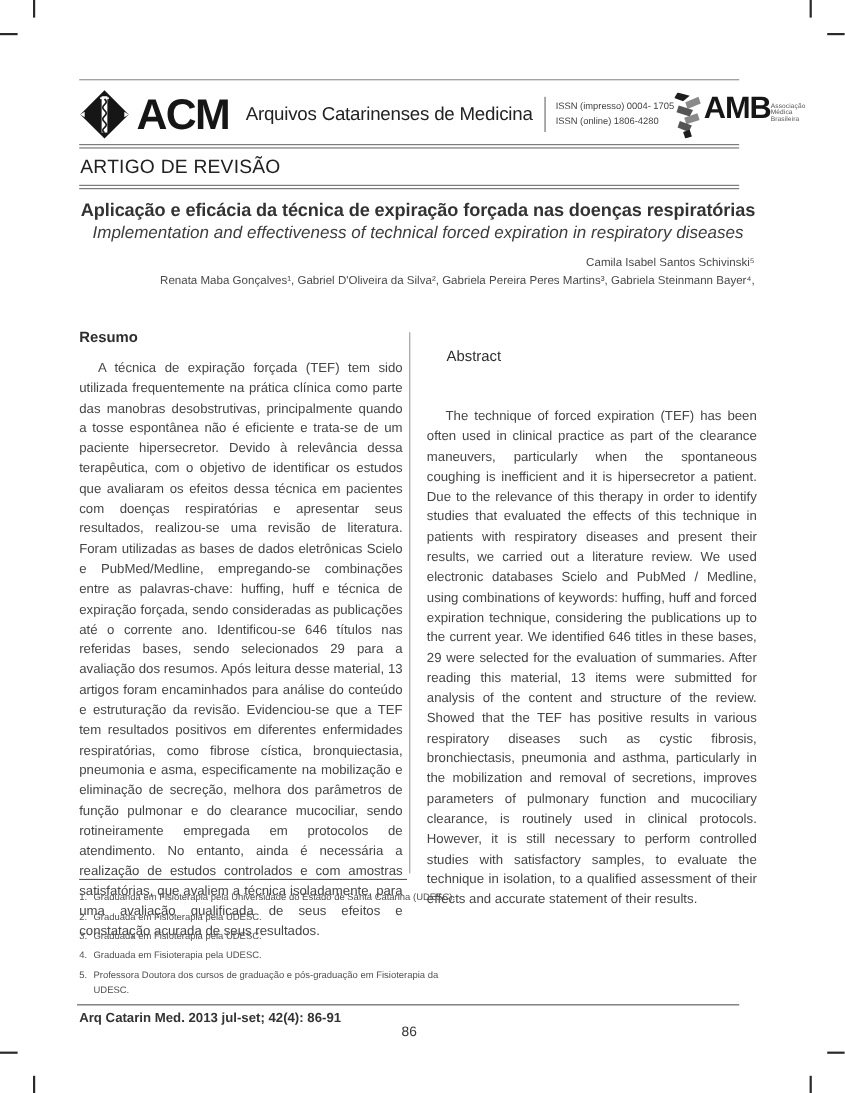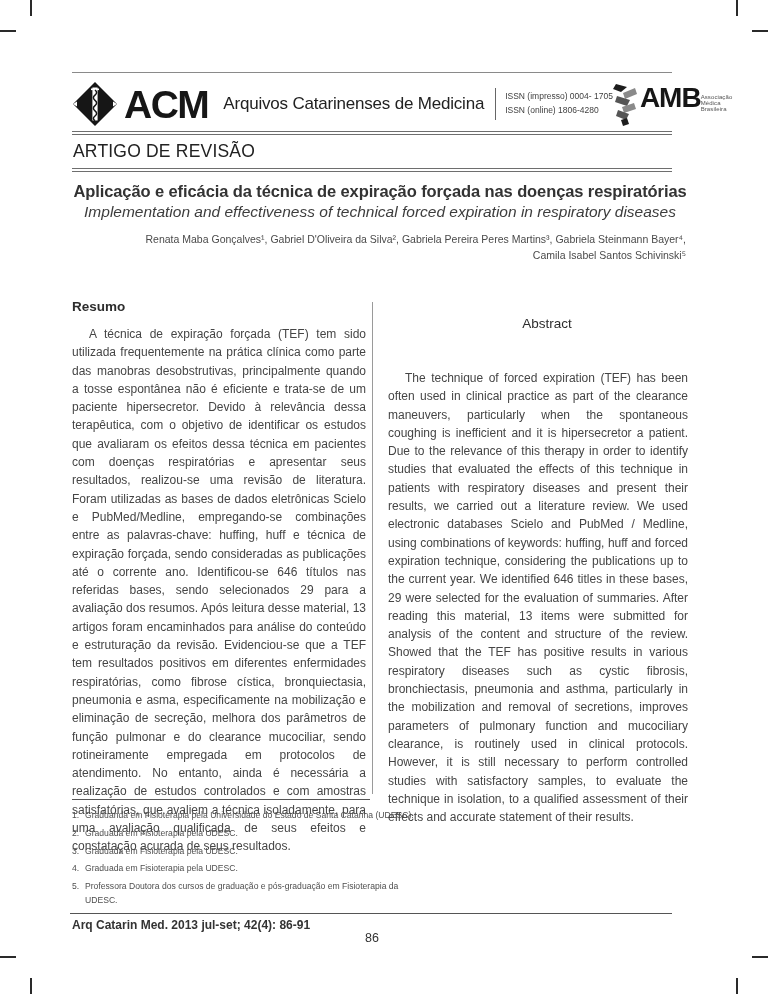--- a/index.html
+++ b/index.html
@@ -36,21 +36,21 @@
   .title { font-size:16.5px; font-weight:700; color:#333; letter-spacing:-0.1px; }
   .subtitle { font-size:15.5px; font-style:italic; font-weight:400; color:#3d3d3d; margin-top:2px; }
   .authors { margin-top:11px; font-size:10.5px; color:#4a4a4a; text-align:right; line-height:1.5; padding-right:2px; }
 
   
   #columns { position:absolute; left:72px; top:299px; width:616px; height:497px; }
   .col-divider { position:absolute; left:300px; top:3px; bottom:2px; width:1px; background:#9a9a9a; }
   .col-left  { position:absolute; left:0; top:0; width:294px; }
   .col-right { position:absolute; left:316px; top:0; width:300px; }
   .res-heading { font-size:13.5px; font-weight:700; color:#2d2d2d; }
-  .abs-heading { font-size:13.5px; font-weight:400; color:#2d2d2d; margin:17px 0 0 18px;text-align:center; }
+  .abs-heading { font-size:13.5px; font-weight:400; color:#2d2d2d; margin:17px 0 0 18px; }
   .body-par { margin-top:11px; font-size:12px; line-height:18.3px; text-align:justify; text-indent:17px; color:#454545; }
   .col-right .body-par { margin-top:38px; }
   .tail-par { margin-top:23px; font-size:12px; line-height:18.3px; text-align:justify; color:#454545; }
   .tail-par b { color:#2d2d2d; }
 
   
   #footnotes { position:absolute; left:72px; top:799px; width:356px; }
   .fn-rule { width:298px; border-top:1px solid #555; }
   .fn-list { margin-top:9px; }
   .fn-item { display:flex; font-size:8.6px; color:#4f4f4f; line-height:1.55; margin-bottom:4.5px; }
@@ -112,22 +112,22 @@
 <div id="section-band">
   <div class="double-rule"></div>
   <div class="section-label">ARTIGO DE REVISÃO</div>
   <div class="double-rule"></div>
 </div>
 
 <div id="title-block">
   <div class="title">Aplicação e eficácia da técnica de expiração forçada nas doenças respiratórias</div>
   <div class="subtitle">Implementation and effectiveness of technical forced expiration in respiratory diseases</div>
   <div class="authors">
+    <div>Camila Isabel Santos Schivinski⁵</div>
     <div>Renata Maba Gonçalves¹, Gabriel D'Oliveira da Silva², Gabriela Pereira Peres Martins³, Gabriela Steinmann Bayer⁴,</div>
-    <div>Camila Isabel Santos Schivinski⁵</div>
   </div>
 </div>
 
 <div id="columns">
   <div class="col-divider"></div>
 
   <div class="col-left">
     <div class="res-heading">Resumo</div>
     <p class="body-par" lang="pt">A técnica de expiração forçada (TEF) tem sido utilizada frequentemente na prática clínica como parte das manobras desobstrutivas, principalmente quando a tosse espontânea não é eficiente e trata-se de um paciente hipersecretor. Devido à relevância dessa terapêutica, com o objetivo de identificar os estudos que avaliaram os efeitos dessa técnica em pacientes com doenças respiratórias e apresentar seus resultados, realizou-se uma revisão de literatura. Foram utilizadas as bases de dados eletrônicas Scielo e PubMed/Medline, empregando-se combinações entre as palavras-chave: huffing, huff e técnica de expiração forçada, sendo consideradas as publicações até o corrente ano. Identificou-se 646 títulos nas referidas bases, sendo selecionados 29 para a avaliação dos resumos. Após leitura desse material, 13 artigos foram encaminhados para análise do conteúdo e estruturação da revisão. Evidenciou-se que a TEF tem resultados positivos em diferentes enfermidades respiratórias, como fibrose cística, bronquiectasia, pneumonia e asma, especificamente na mobilização e eliminação de secreção, melhora dos parâmetros de função pulmonar e do clearance mucociliar, sendo rotineiramente empregada em protocolos de atendimento. No entanto, ainda é necessária a realização de estudos controlados e com amostras satisfatórias, que avaliem a técnica isoladamente, para uma avaliação qualificada de seus efeitos e constatação acurada de seus resultados.</p>
   </div>

